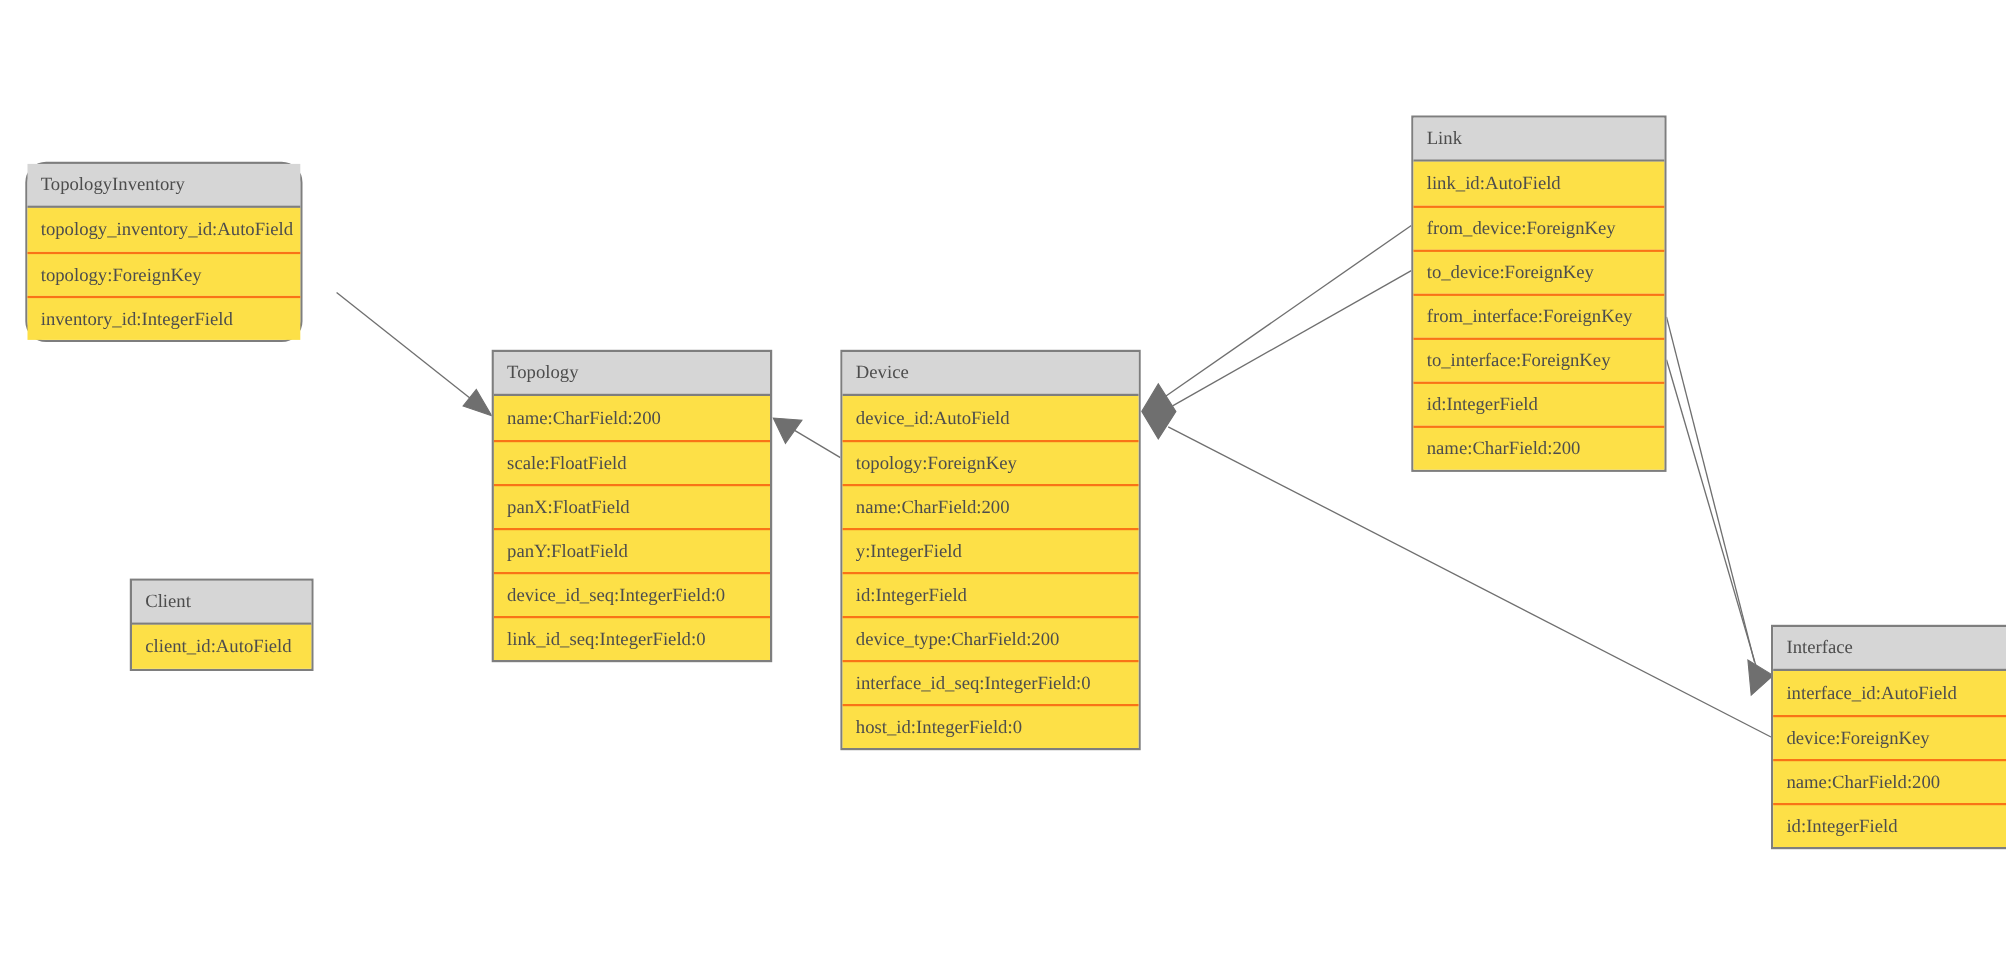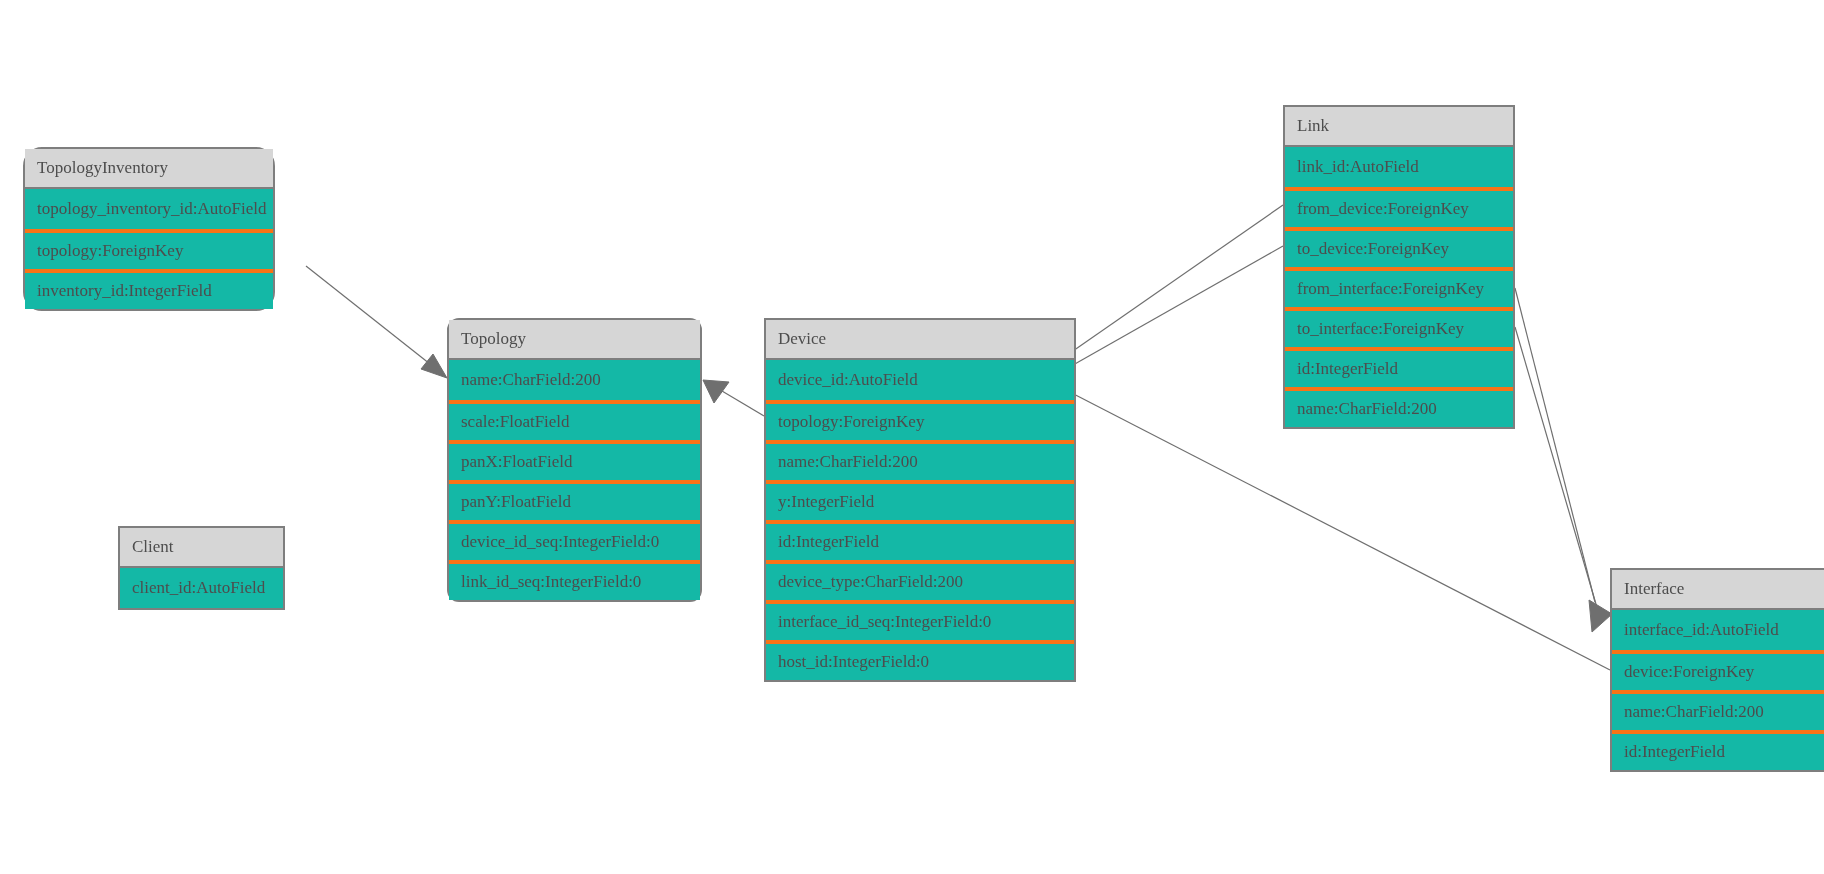--- a/index.html
+++ b/index.html
@@ -42,27 +42,27 @@
     white-space: nowrap;
   }
   .field-row {
     box-sizing: border-box;
     height: 40px;
     display: flex;
     align-items: center;
     padding-left: 12px;
     font-size: 17px;
     color: #4d4d4d;
-    background: #14b8a6;
+    background: #fde047;
     white-space: nowrap;
     overflow: hidden;
     text-align: right;
   }
   .field-row + .field-row {
-    border-top: 4px solid #f97316;
+    border-top: 2px solid #f97316;
   }
   .conn {
     stroke: #6f6f6f;
     stroke-width: 1.2;
     fill: none;
   }
   .arrowhead {
     fill: #6f6f6f;
     stroke: #6f6f6f;
   }
@@ -93,40 +93,40 @@
 
   <div class="entity" style="left:23px; top:147px; width:252px;border-radius:19px;">
     <div class="entity-header">TopologyInventory</div>
     <div class="rows">
         <div class="field-row">topology_inventory_id:AutoField</div>
         <div class="field-row">topology:ForeignKey</div>
         <div class="field-row">inventory_id:IntegerField</div>
       </div>
   </div>
 
-  <div class="entity" style="left:447px; top:318px; width:255px;border-radius:12px;">
+  <div class="entity" style="left:447px; top:318px; width:255px;">
     <div class="entity-header">Topology</div>
     <div class="rows">
         <div class="field-row">name:CharField:200</div>
         <div class="field-row">scale:FloatField</div>
         <div class="field-row">panX:FloatField</div>
         <div class="field-row">panY:FloatField</div>
         <div class="field-row">device_id_seq:IntegerField:0</div>
         <div class="field-row">link_id_seq:IntegerField:0</div>
       </div>
   </div>
 
   <div class="entity" style="left:80px; top:526px; width:167px;margin-left:38px;">
     <div class="entity-header">Client</div>
     <div class="rows">
         <div class="field-row">client_id:AutoField</div>
       </div>
   </div>
 
-  <div class="entity" style="left:764px; top:318px; width:312px;">
+  <div class="entity" style="left:764px; top:318px; width:273px;">
     <div class="entity-header">Device</div>
     <div class="rows">
         <div class="field-row">device_id:AutoField</div>
         <div class="field-row">topology:ForeignKey</div>
         <div class="field-row">name:CharField:200</div>
         <div class="field-row">y:IntegerField</div>
         <div class="field-row">id:IntegerField</div>
         <div class="field-row">device_type:CharField:200</div>
         <div class="field-row">interface_id_seq:IntegerField:0</div>
         <div class="field-row">host_id:IntegerField:0</div>

